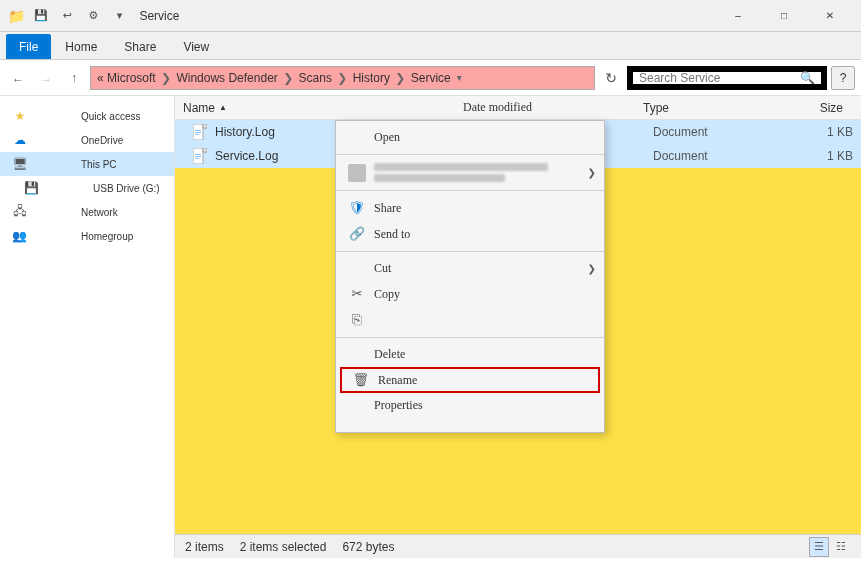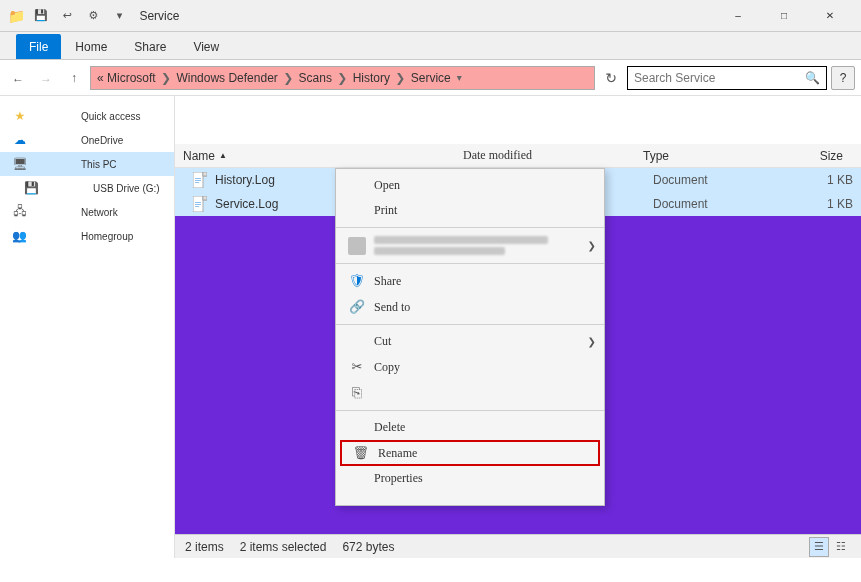--- a/index.html
+++ b/index.html
@@ -21,21 +21,21 @@
     .title-controls { display: flex; gap: 0; }
     .title-btn { width: 46px; height: 32px; border: none; background: none; cursor: pointer; font-size: 10px; display: flex; align-items: center; justify-content: center; color: #333; }
 
     
     .ribbon-tabs {
       display: flex;
       background: #f0f0f0;
       border-bottom: 1px solid #ccc;
       height: 28px;
       align-items: flex-end;
-      padding-left: 16px;
+      padding-left: 6px;
     }
     .ribbon-tab {
       padding: 5px 12px;
       cursor: pointer;
       font-size: 12px;
       border: 1px solid transparent;
       border-bottom: none;
       margin-right: 1px;
       background: none;
       color: #333;
@@ -80,21 +80,21 @@
     .breadcrumb-arrow { margin-left: 6px; color: #666; font-size: 10px; }
     .refresh-btn {
       width: 24px; height: 24px;
       border: none; background: none; cursor: pointer;
       display: flex; align-items: center; justify-content: center;
       color: #555; font-size: 14px; border-radius: 2px;
     }
     .search-box {
       width: 200px;
       height: 24px;
-      border: 1px solid #000000;
+      border: 6px solid #000000;
       display: flex;
       align-items: center;
       padding: 0 6px;
       background: #fff;
     }
     .search-box input {
       border: none; outline: none; font-size: 12px; flex: 1; background: transparent;
     }
     .search-icon { color: #555; font-size: 12px; }
     .help-btn {
@@ -142,24 +142,23 @@
     
     .icon-usb { color: #555; }
     
     .icon-network { color: #555; }
     
     .icon-homegroup { color: #555; }
 
     
     .content-area {
       flex: 1;
-      background: #6d28d9;
+      background: #fde047;
       position: relative;
       overflow: hidden;
-      margin-top: 48px;
     }
 
     
     .col-headers {
       display: flex;
       align-items: center;
       height: 24px;
       border-bottom: 1px solid #e0e0e0;
       background: #f5f5f5;
       padding: 0 8px;
@@ -392,24 +391,20 @@
       </div>
     </div>
 
     <div class="context-menu">
 
       <div class="ctx-item">
         <span class="ctx-icon"></span>
         <span class="ctx-label">Open</span>
       </div>
 
-      <div class="ctx-item">
-        <span class="ctx-icon"></span>
-        <span class="ctx-label">Print</span>
-      </div>
       <div class="ctx-separator"></div>
 
       <div class="ctx-blurred">
         <div class="ctx-blurred-icon" style="background:#c0c0c0;border-radius:2px;"></div>
         <div style="flex:1;">
           <div style="height:8px;background:#c8c8c8;border-radius:2px;width:80%;margin-bottom:3px;filter:blur(1px);"></div>
           <div style="height:8px;background:#c8c8c8;border-radius:2px;width:60%;filter:blur(1px);"></div>
         </div>
         <span class="ctx-blurred-arrow">❯</span>
       </div>

